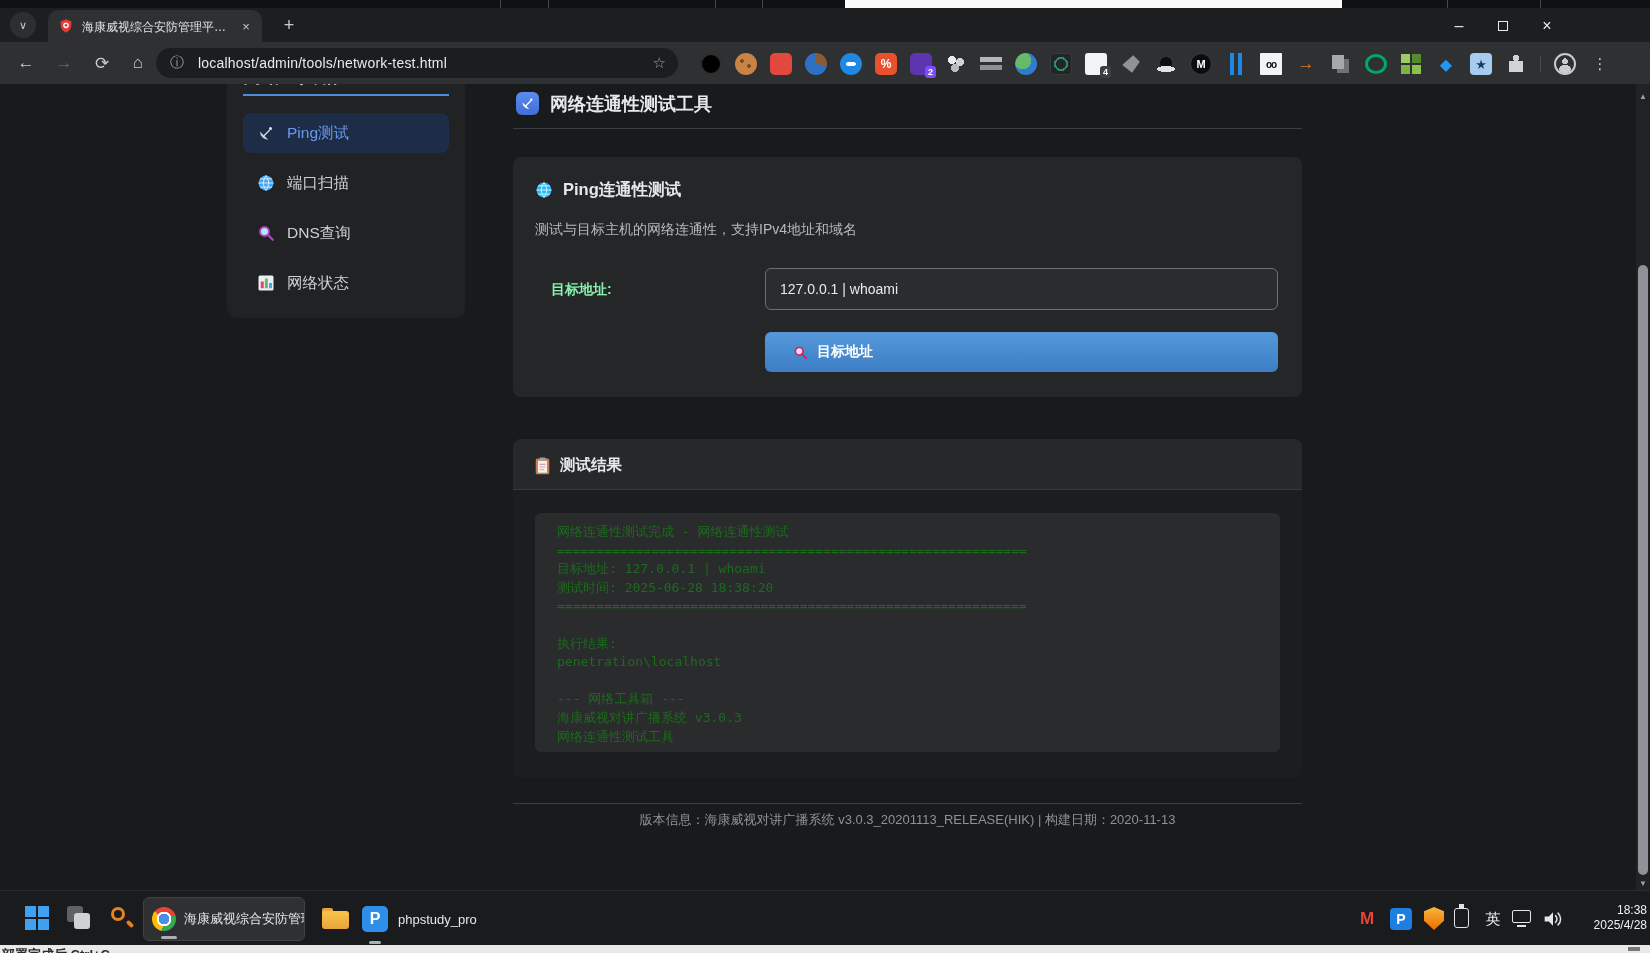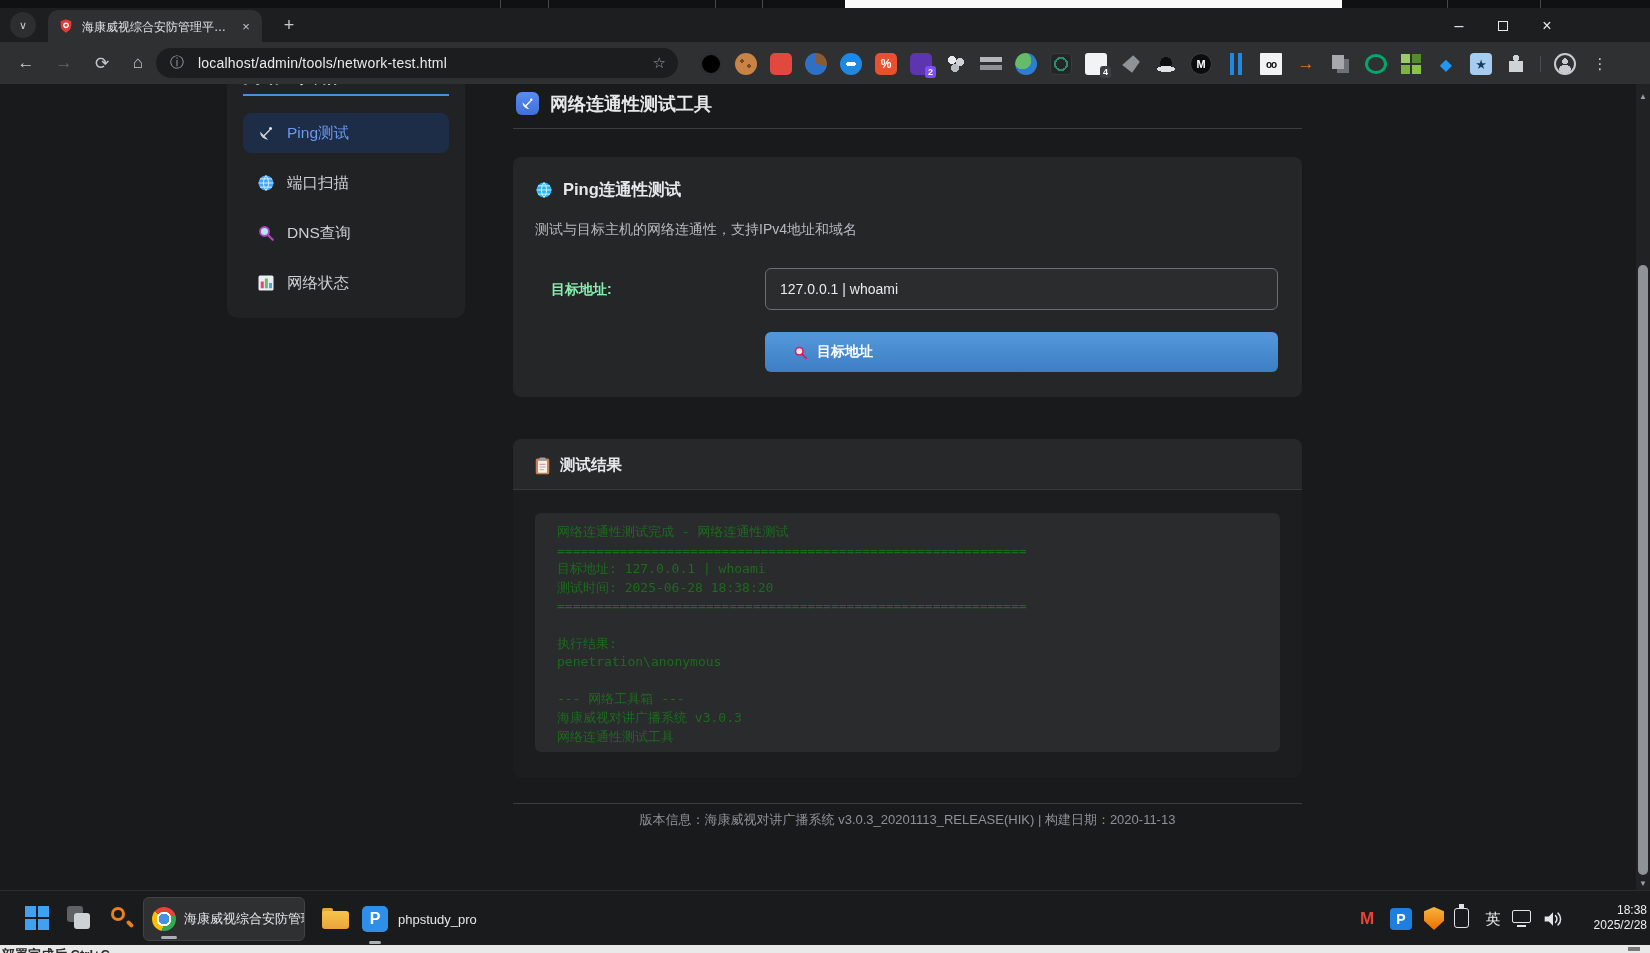--- a/index.html
+++ b/index.html
@@ -345,21 +345,21 @@
         </div>
       </div>
       <div id="terminal">
         <div class="t-line">网络连通性测试完成 - 网络连通性测试</div>
         <div class="t-line">============================================================</div>
         <div class="t-line">目标地址: 127.0.0.1 | whoami</div>
         <div class="t-line">测试时间: 2025-06-28 18:38:20</div>
         <div class="t-line">============================================================</div>
         <div class="t-line"></div>
         <div class="t-line">执行结果:</div>
-        <div class="t-line">penetration\anonymous</div>
+        <div class="t-line">penetration\localhost</div>
         <div class="t-line"></div>
         <div class="t-line">--- 网络工具箱 ---</div>
         <div class="t-line">海康威视对讲广播系统 v3.0.3</div>
         <div class="t-line">网络连通性测试工具</div>
       </div>
     </div>
 
     <div class="hdiv abs" style="left:513px;top:719px;width:789px"></div>
     <div id="footer-text" class="abs">版本信息：海康威视对讲广播系统 v3.0.3_20201113_RELEASE(HIK) | 构建日期：2020-11-13</div>
 
@@ -406,21 +406,21 @@
     <div id="tray-ime" class="tray-ic">英</div>
     <div id="tray-net" class="abs"></div>
     <div id="tray-vol" class="tray-ic">
       <svg width="20" height="18" viewBox="0 0 24 20">
           <polygon points="2,7 7,7 12,2 12,18 7,13 2,13" fill="#e2e5e8"></polygon>
           <path d="M15 6a5.5 5.5 0 0 1 0 8M18 3a9.5 9.5 0 0 1 0 14" stroke="#e2e5e8" stroke-width="1.8" fill="none" stroke-linecap="round"></path>
         </svg>
     </div>
     <div id="tray-clock" class="abs">
       <div>18:38</div>
-      <div>2025/2/28</div>
+      <div>2025/4/28</div>
     </div>
   </div>
 
   <div id="bottom-strip" class="abs">
     <span id="bottom-strip-text">部署完成后 Ctrl+C</span>
     <span id="bottom-strip-mark"></span>
   </div>
 
 </div>
 

